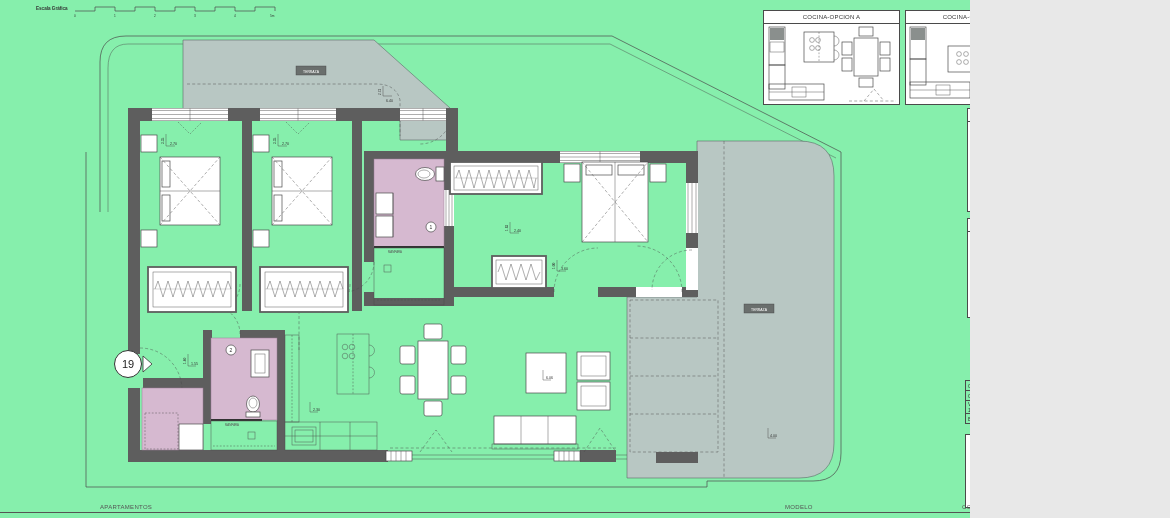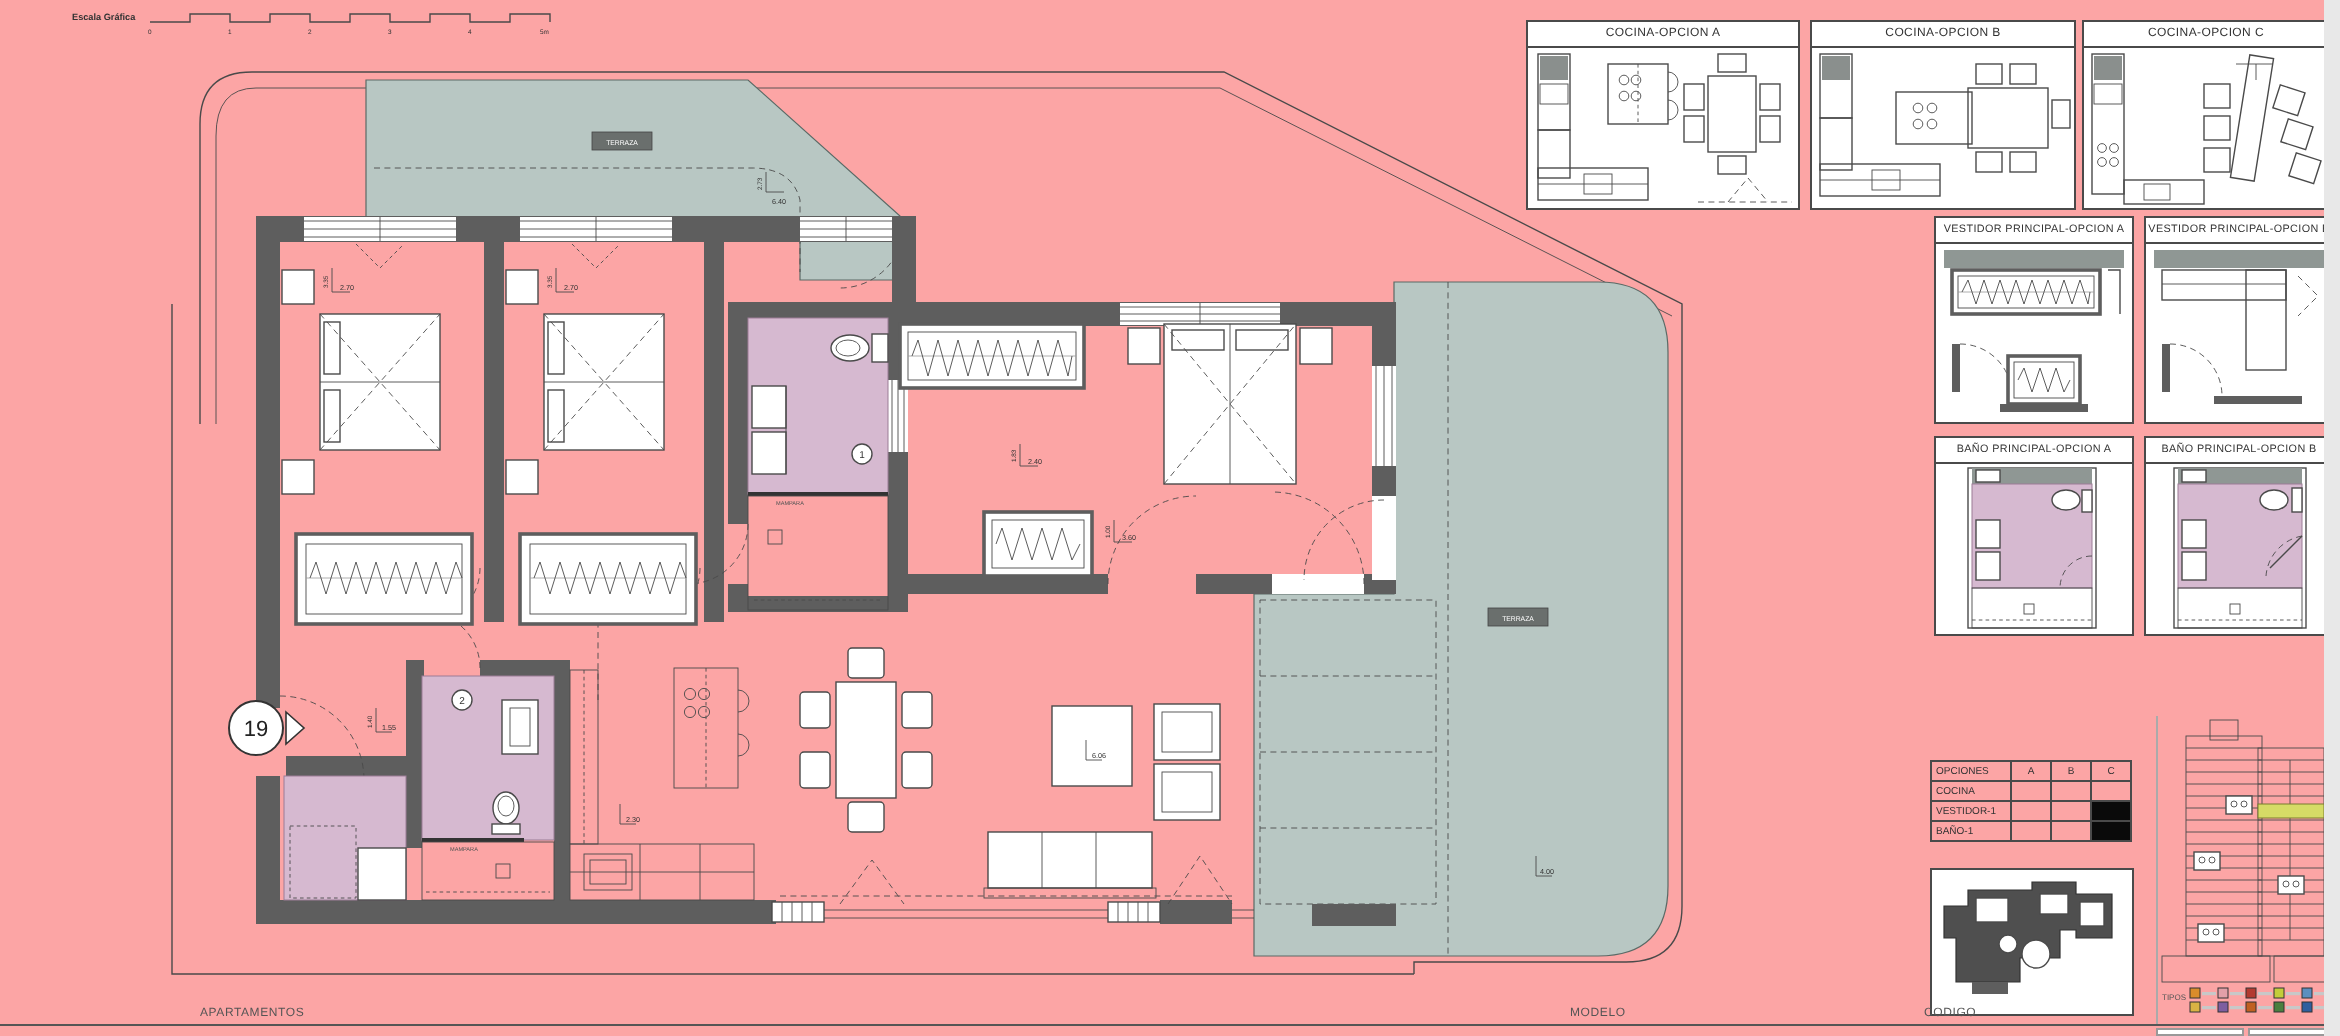--- a/index.html
+++ b/index.html
@@ -1,16 +1,16 @@
 <!DOCTYPE html>
 <html><head>
 <meta charset="utf-8">
 <style>
   html,body{margin:0;padding:0;background:#e8e8e8;}
-  #sheet{position:relative;width:1162px;height:518px;background:#fca5a5;overflow:hidden;
+  #sheet{position:relative;width:970px;height:518px;background:#86efac;overflow:hidden;
          font-family:"Liberation Sans",sans-serif;color:#333;}
   svg{display:block;}
   .ln{stroke:#4a4a4a;fill:none;stroke-width:0.7;}
   .lnt{stroke:#4a4a4a;fill:none;stroke-width:0.45;}
   .lngray{stroke:#999;fill:none;stroke-width:0.4;}
   .wall{fill:#5e5e5e;stroke:none;}
   .dash{stroke-dasharray:3,2.2;}
   .dash2{stroke-dasharray:1.8,1.6;}
   .furn{fill:#ffffff;stroke:#4a4a4a;stroke-width:0.7;}
   .frame{fill:#ffffff;stroke:#5e5e5e;stroke-width:1.8;}

